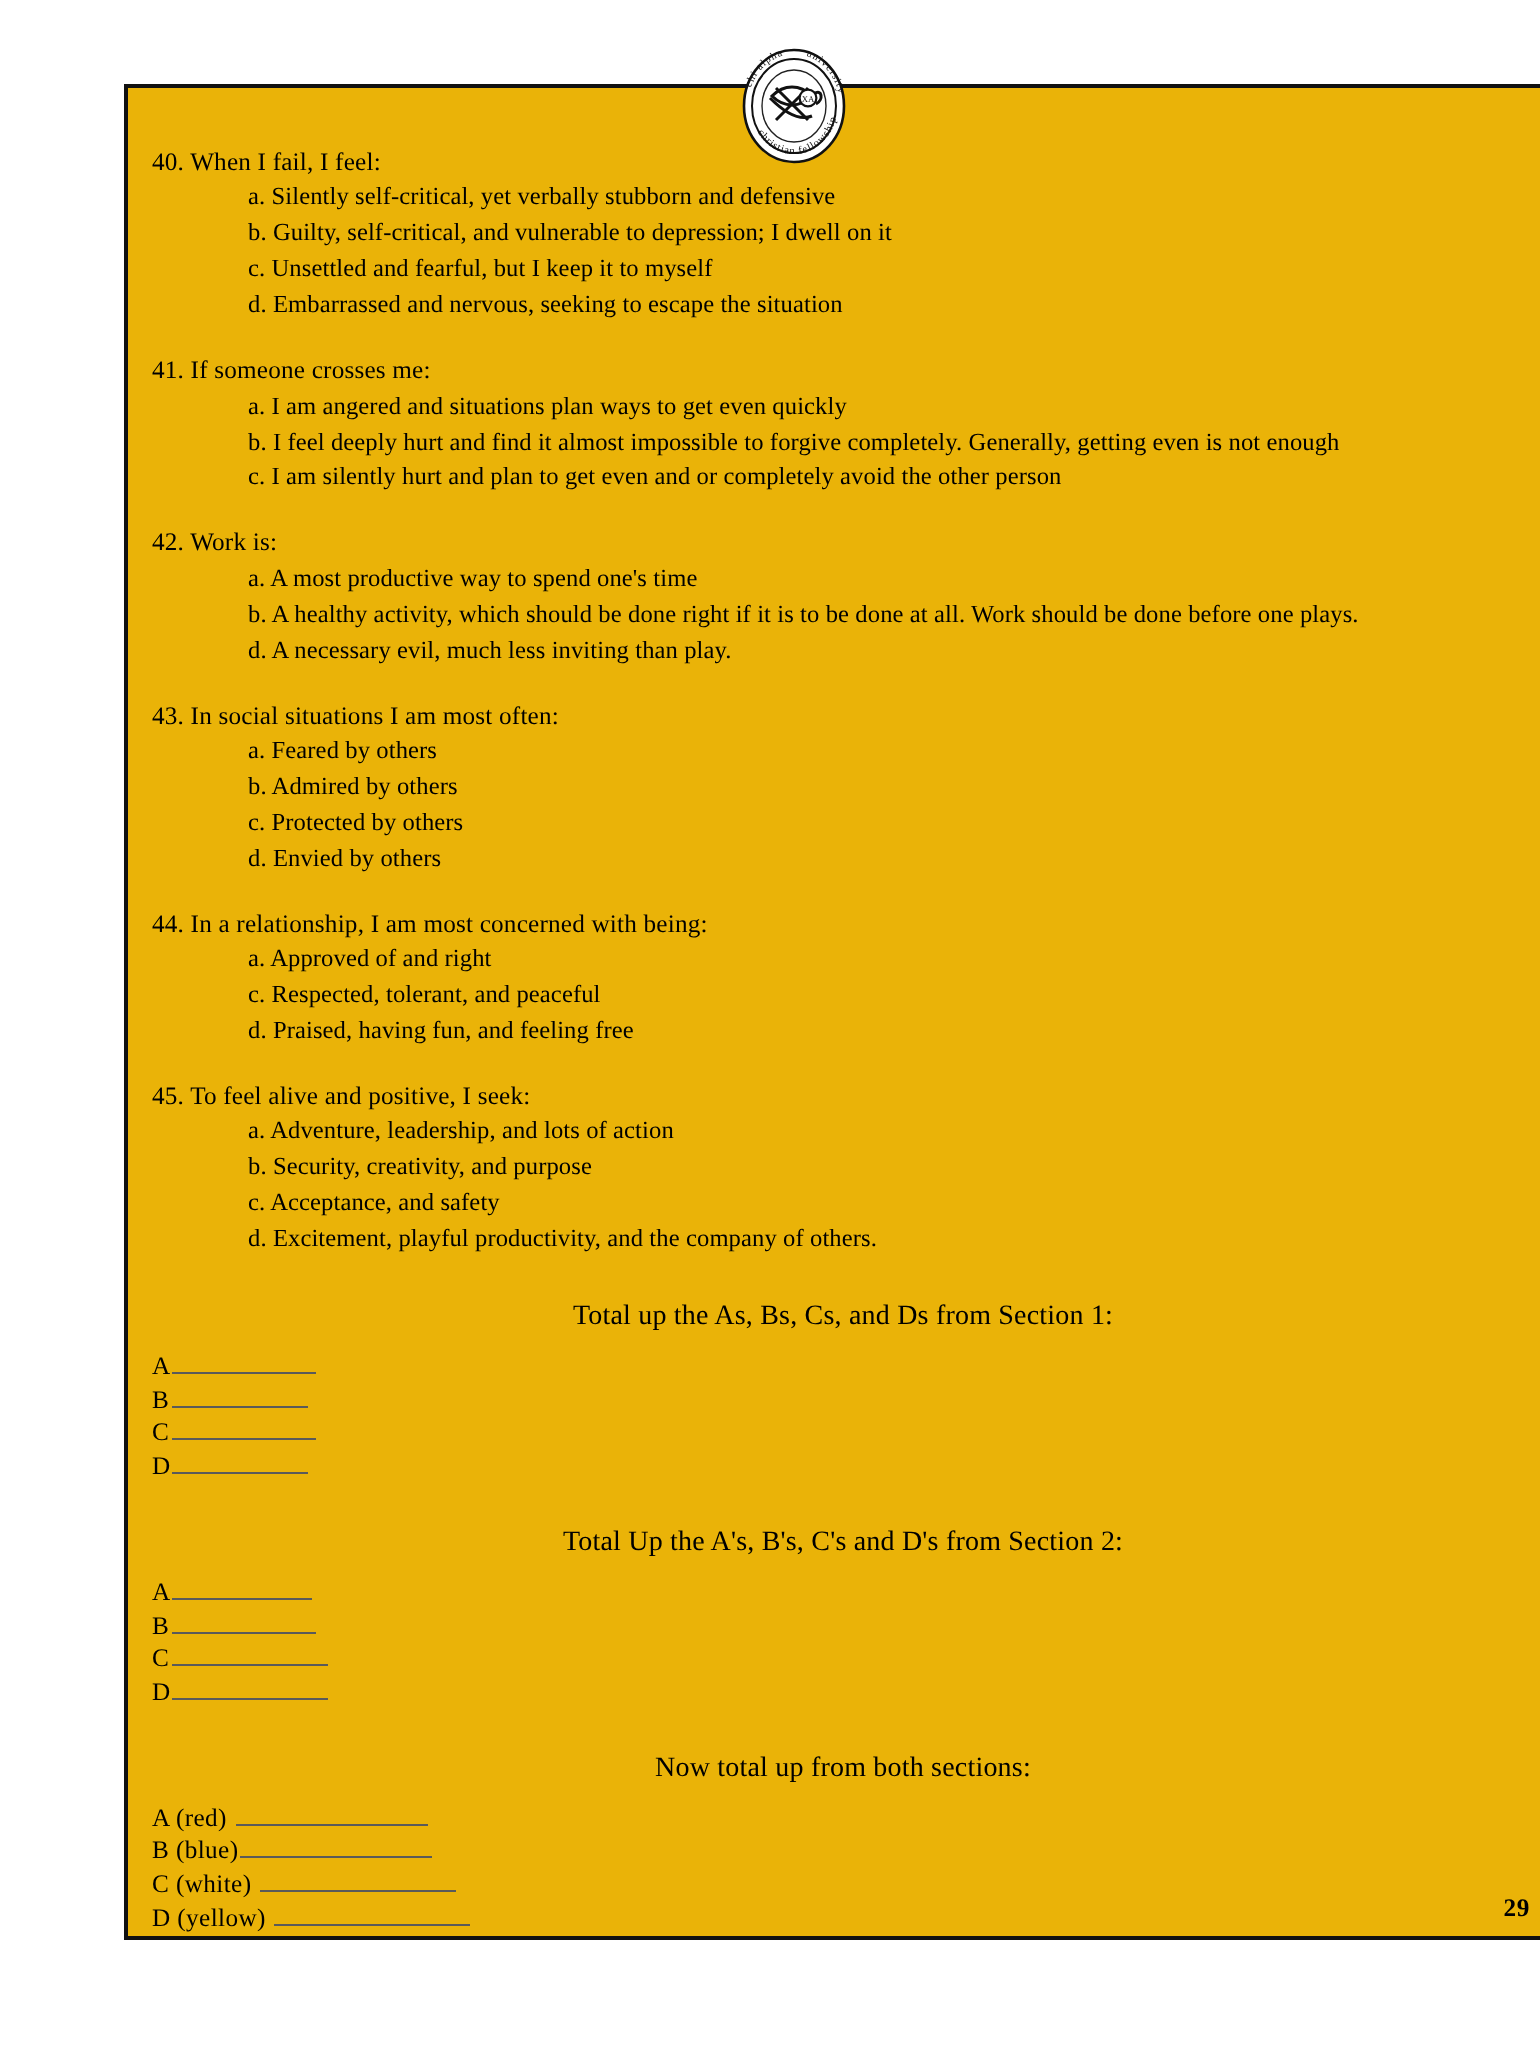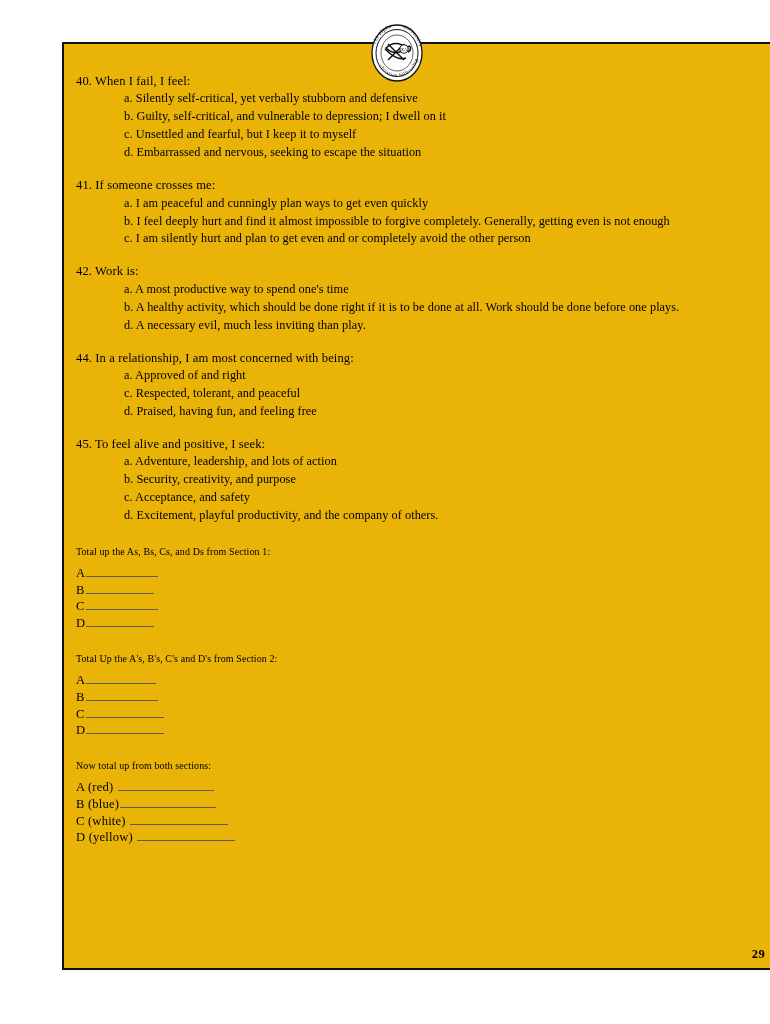--- a/index.html
+++ b/index.html
@@ -68,23 +68,24 @@
     margin: 0;
     padding: 0;
     font-size: 12.3px;
     letter-spacing: 0.05px;
   }
   .qopts li.wrap { padding-right: 8px; }
 
   
   .totals { margin-top: 20px; }
   .totals-heading {
-    font-size: 10px;
+    font-size: 14px;
     margin: 0 0 5px 0;
     letter-spacing: 0.1px;
+    text-align: center;
   }
   .blank-row {
     font-size: 12.6px;
     line-height: 1.34;
     white-space: pre;
     letter-spacing: 0.2px;
   }
   .blank-row .lbl { }
   .blank-row .rule {
     display: inline-block;
@@ -117,35 +118,44 @@
         <li>a. Silently self-critical, yet verbally stubborn and defensive</li>
         <li>b. Guilty, self-critical, and vulnerable to depression; I dwell on it</li>
         <li>c. Unsettled and fearful, but I keep it to myself</li>
         <li>d. Embarrassed and nervous, seeking to escape the situation</li>
       </ul>
     </div>
 
     <div class="qblock">
       <p class="qstem">41. If someone crosses me:</p>
       <ul class="qopts">
-        <li>a. I am peaceful and cunningly plan ways to get even quickly</li>
+        <li>a. I am angered and situations plan ways to get even quickly</li>
         <li class="wrap">b. I feel deeply hurt and find it almost impossible to forgive completely. Generally, getting even is not enough</li>
         <li>c. I am silently hurt and plan to get even and or completely avoid the other person</li>
       </ul>
     </div>
 
     <div class="qblock">
       <p class="qstem">42. Work is:</p>
       <ul class="qopts">
         <li>a. A most productive way to spend one's time</li>
         <li class="wrap">b. A healthy activity, which should be done right if it is to be done at all. Work should be done before one plays.</li>
         <li>d. A necessary evil, much less inviting than play.</li>
       </ul>
     </div>
 
+    <div class="qblock">
+      <p class="qstem">43. In social situations I am most often:</p>
+      <ul class="qopts">
+        <li>a. Feared by others</li>
+        <li>b. Admired by others</li>
+        <li>c. Protected by others</li>
+        <li>d. Envied by others</li>
+      </ul>
+    </div>
 
     <div class="qblock">
       <p class="qstem">44. In a relationship, I am most concerned with being:</p>
       <ul class="qopts">
         <li>a. Approved of and right</li>
         <li>c. Respected, tolerant, and peaceful</li>
         <li>d. Praised, having fun, and feeling free</li>
       </ul>
     </div>
 

